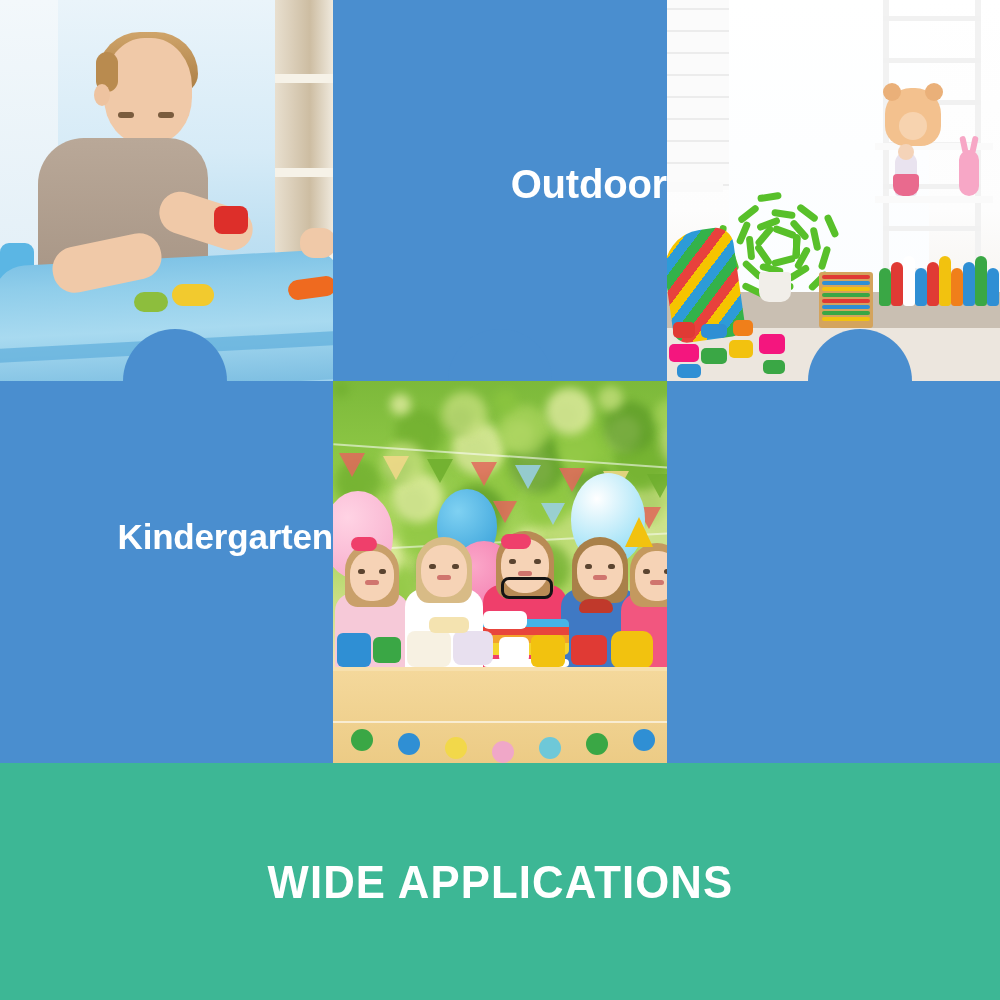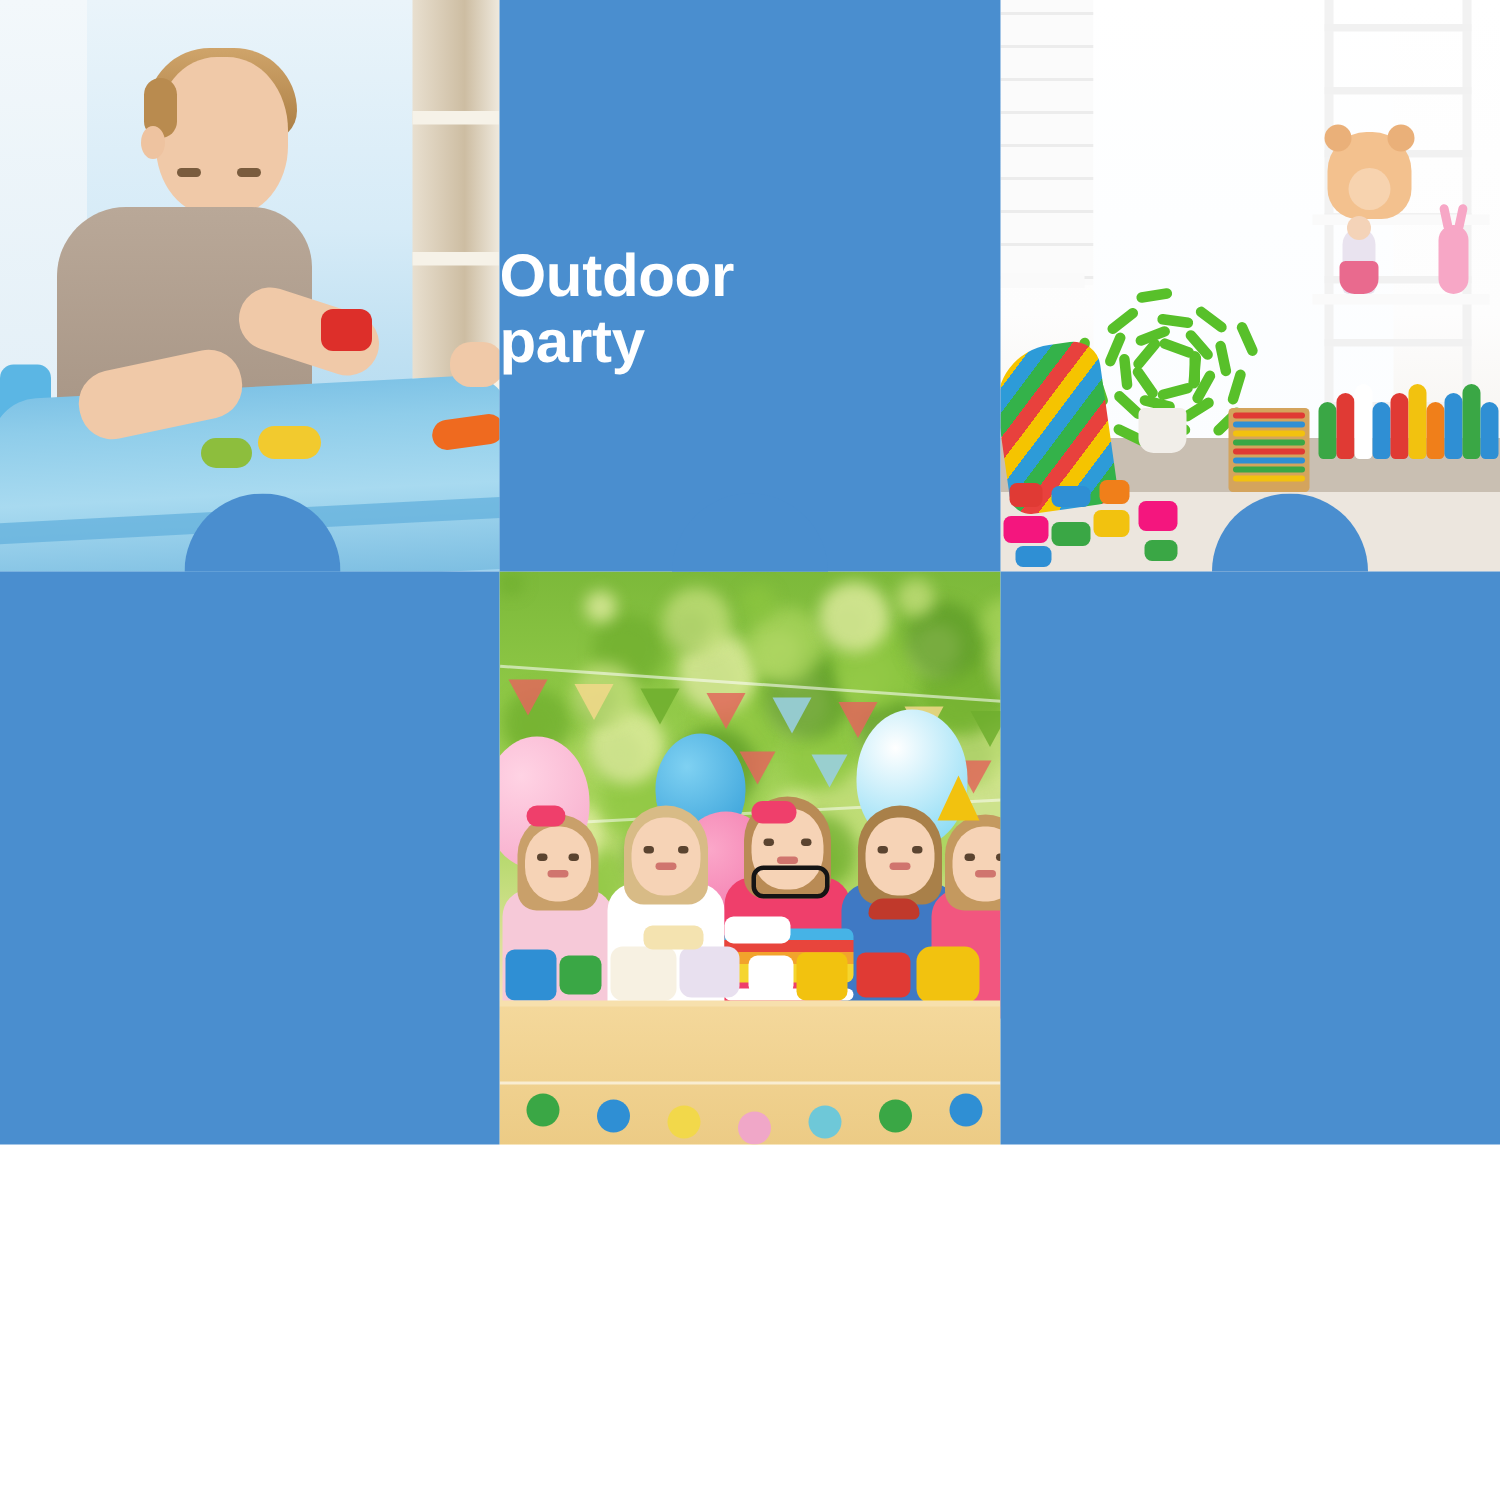--- a/index.html
+++ b/index.html
@@ -132,21 +132,21 @@
 
   
   .knob{position:absolute;border-radius:50%;background:#4A8ECF;}
   
   #banner{position:absolute;left:0;top:763px;width:1000px;height:237px;background:#3DB795;
      display:flex;align-items:center;justify-content:center;}
   #banner-text{color:#ffffff;font-size:47px;font-weight:700;letter-spacing:1.2px;
      transform:scaleX(.93);white-space:nowrap;}
 
   
-  .caption{position:absolute;color:#ffffff;font-weight:700;text-align:left;line-height:1.1;
+  .caption{position:absolute;color:#ffffff;font-weight:700;text-align:right;line-height:1.1;
      letter-spacing:-.2px;}
   #cap-outdoor{left:333px;top:162px;width:334px;font-size:40px;}
   #cap-kindergarten{left:0px;top:518px;width:333px;font-size:35px;}
   #cap-kidsroom{left:667px;top:518px;width:333px;font-size:35px;}
 </style>
 </head>
 <body>
 
 <div id="stage">
 
@@ -478,17 +478,20 @@
   <div class="tile blue-tile" id="tile-outdoor"></div>
   <div class="tile blue-tile" id="tile-kindergarten"></div>
   <div class="tile blue-tile" id="tile-kidsroom"></div>
 
   <div class="knob" id="knob-outdoor-down" style="left:448px;top:381px;width:104px;height:104px;clip-path:inset(0 0 52px 0);transform:translateY(-52px);"></div>
   <div class="knob" id="knob-kindergarten-up" style="left:123px;top:329px;width:104px;height:104px;clip-path:inset(0 0 52px 0);"></div>
   <div class="knob" id="knob-kidsroom-up" style="left:808px;top:329px;width:104px;height:104px;clip-path:inset(0 0 52px 0);"></div>
 
   <div class="caption" id="cap-outdoor">
     <div>Outdoor</div>
-    <div>party</div>
   </div>
-
+  <div class="caption" id="cap-kindergarten">Kindergarten</div>
+
+  <div id="banner">
+    <div id="banner-text">WIDE APPLICATIONS</div>
+  </div>
 
 </div>
 
 </body></html>

